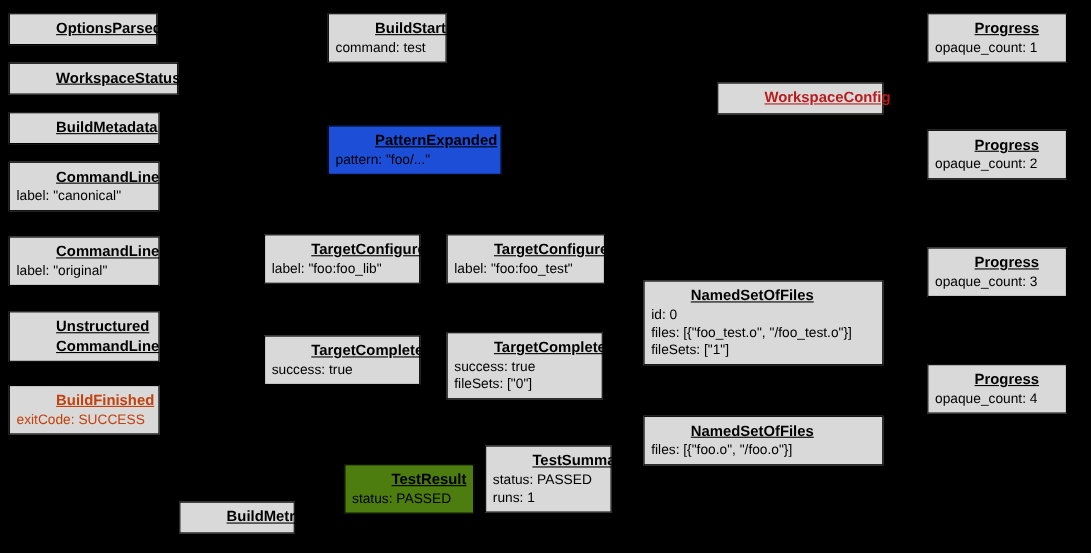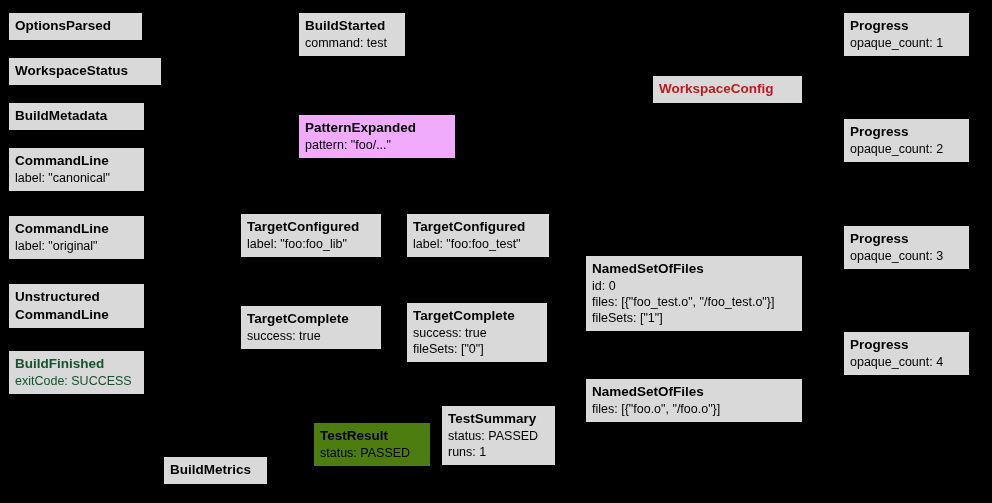--- a/index.html
+++ b/index.html
@@ -19,23 +19,25 @@
     position: absolute;
     box-sizing: border-box;
     background: #d9d9d9;
     border: 1px solid #000000;
     color: #000000;
     padding: 4px 6px 5px 6px;
   }
   .node-title span {
     display: block;
     font-weight: bold;
+    text-decoration: underline;
     font-size: 13.5px;
     line-height: 1.3;
     white-space: nowrap;
+    margin-left: 36px;
   }
   .node-prop {
     font-size: 12.5px;
     line-height: 1.3;
     white-space: nowrap;
   }
 </style>
 </head>
 <body>
 
@@ -66,38 +68,38 @@
         <span>CommandLine</span>
       </div>
       <div class="node-prop">label: "original"</div>
     </div>
     <div class="node" style="left: 8px; top: 283px; width: 137px; background: rgb(217, 217, 217); border-color: rgb(0, 0, 0); color: rgb(0, 0, 0);">
       <div class="node-title">
         <span>Unstructured</span>
         <span>CommandLine</span>
       </div>
     </div>
-    <div class="node" style="left: 8px; top: 350px; width: 137px; background: rgb(217, 217, 217); border-color: rgb(0, 0, 0); color: #14532d;">
+    <div class="node" style="left: 8px; top: 350px; width: 137px; background: rgb(217, 217, 217); border-color: rgb(0, 0, 0); color: #c2410c;">
       <div class="node-title">
         <span>BuildFinished</span>
       </div>
       <div class="node-prop">exitCode: SUCCESS</div>
     </div>
     <div class="node" style="left: 163px; top: 456px; width: 105px; background: rgb(217, 217, 217); border-color: rgb(0, 0, 0); color: rgb(0, 0, 0);">
       <div class="node-title">
         <span>BuildMetrics</span>
       </div>
     </div>
     <div class="node" style="left: 298px; top: 12px; width: 108px; background: rgb(217, 217, 217); border-color: rgb(0, 0, 0); color: rgb(0, 0, 0);">
       <div class="node-title">
         <span>BuildStarted</span>
       </div>
       <div class="node-prop">command: test</div>
     </div>
-    <div class="node" style="left: 298px; top: 114px; width: 158px; background: #f0abfc; border-color: rgb(0, 0, 0); color: rgb(0, 0, 0);">
+    <div class="node" style="left: 298px; top: 114px; width: 158px; background: #1d4ed8; border-color: rgb(0, 0, 0); color: rgb(0, 0, 0);">
       <div class="node-title">
         <span>PatternExpanded</span>
       </div>
       <div class="node-prop">pattern: "foo/..."</div>
     </div>
     <div class="node" style="left: 240px; top: 213px; width: 142px; background: rgb(217, 217, 217); border-color: rgb(0, 0, 0); color: rgb(0, 0, 0);">
       <div class="node-title">
         <span>TargetConfigured</span>
       </div>
       <div class="node-prop">label: "foo:foo_lib"</div>

